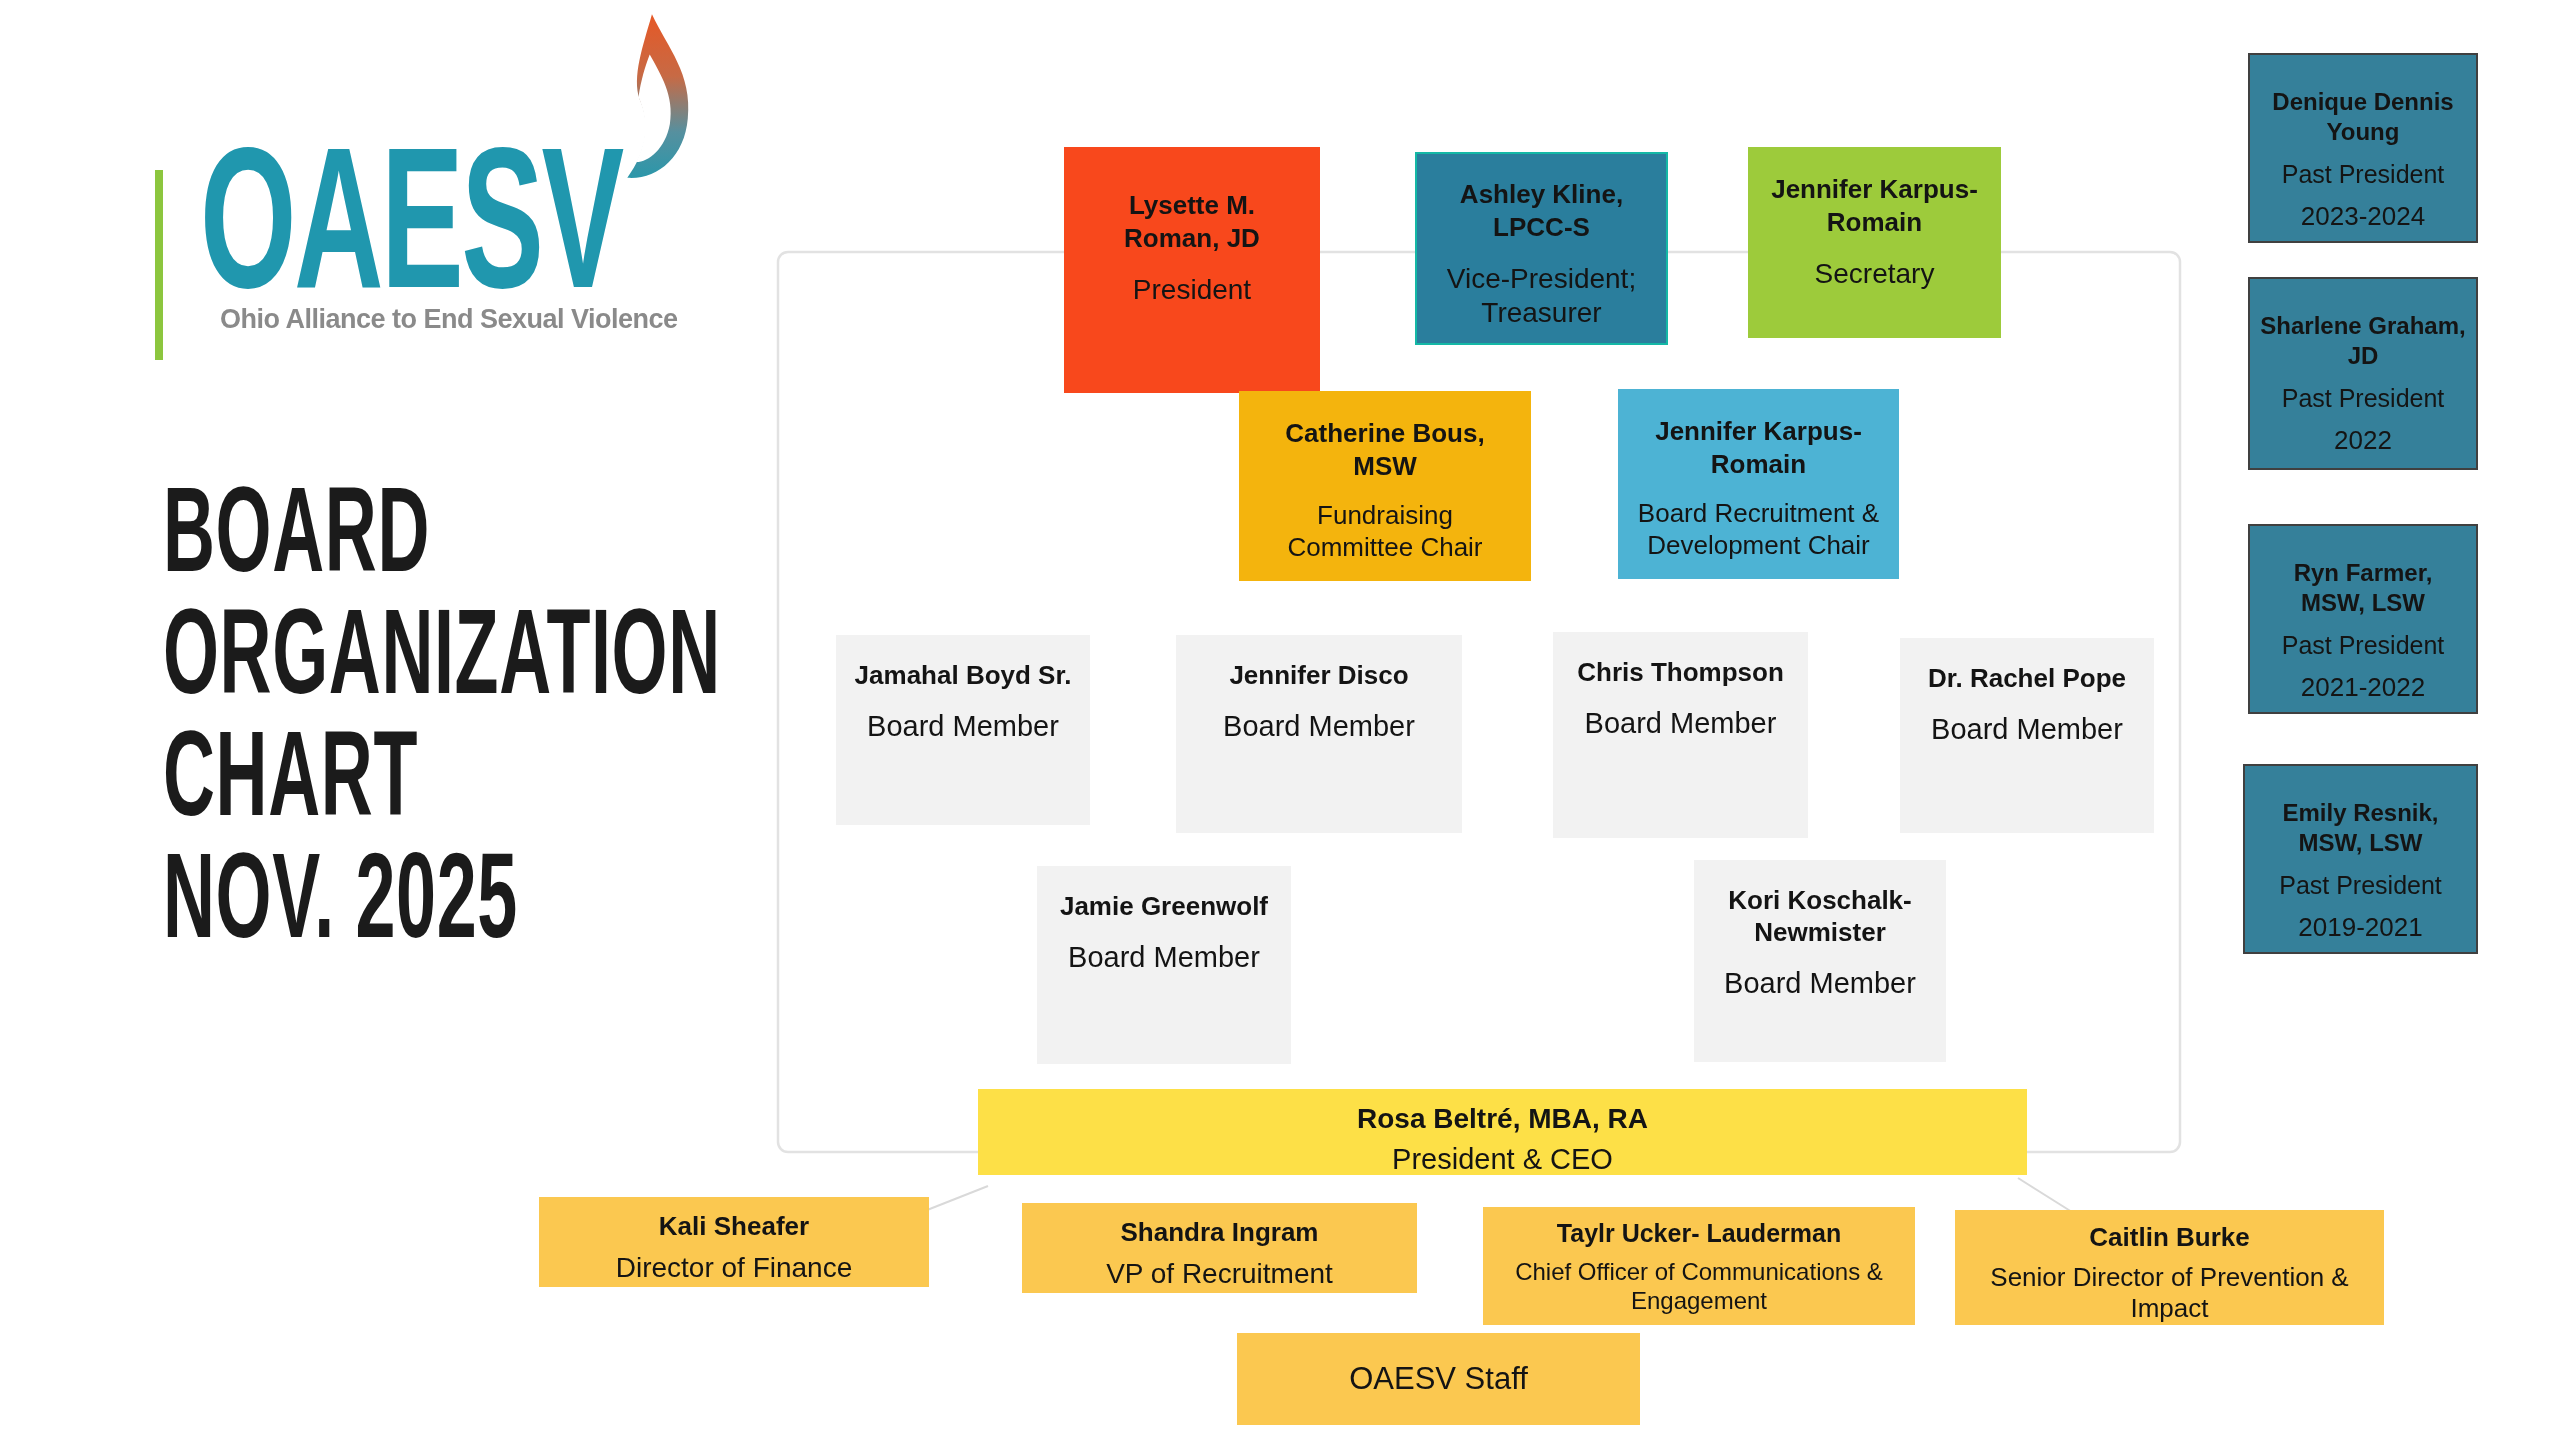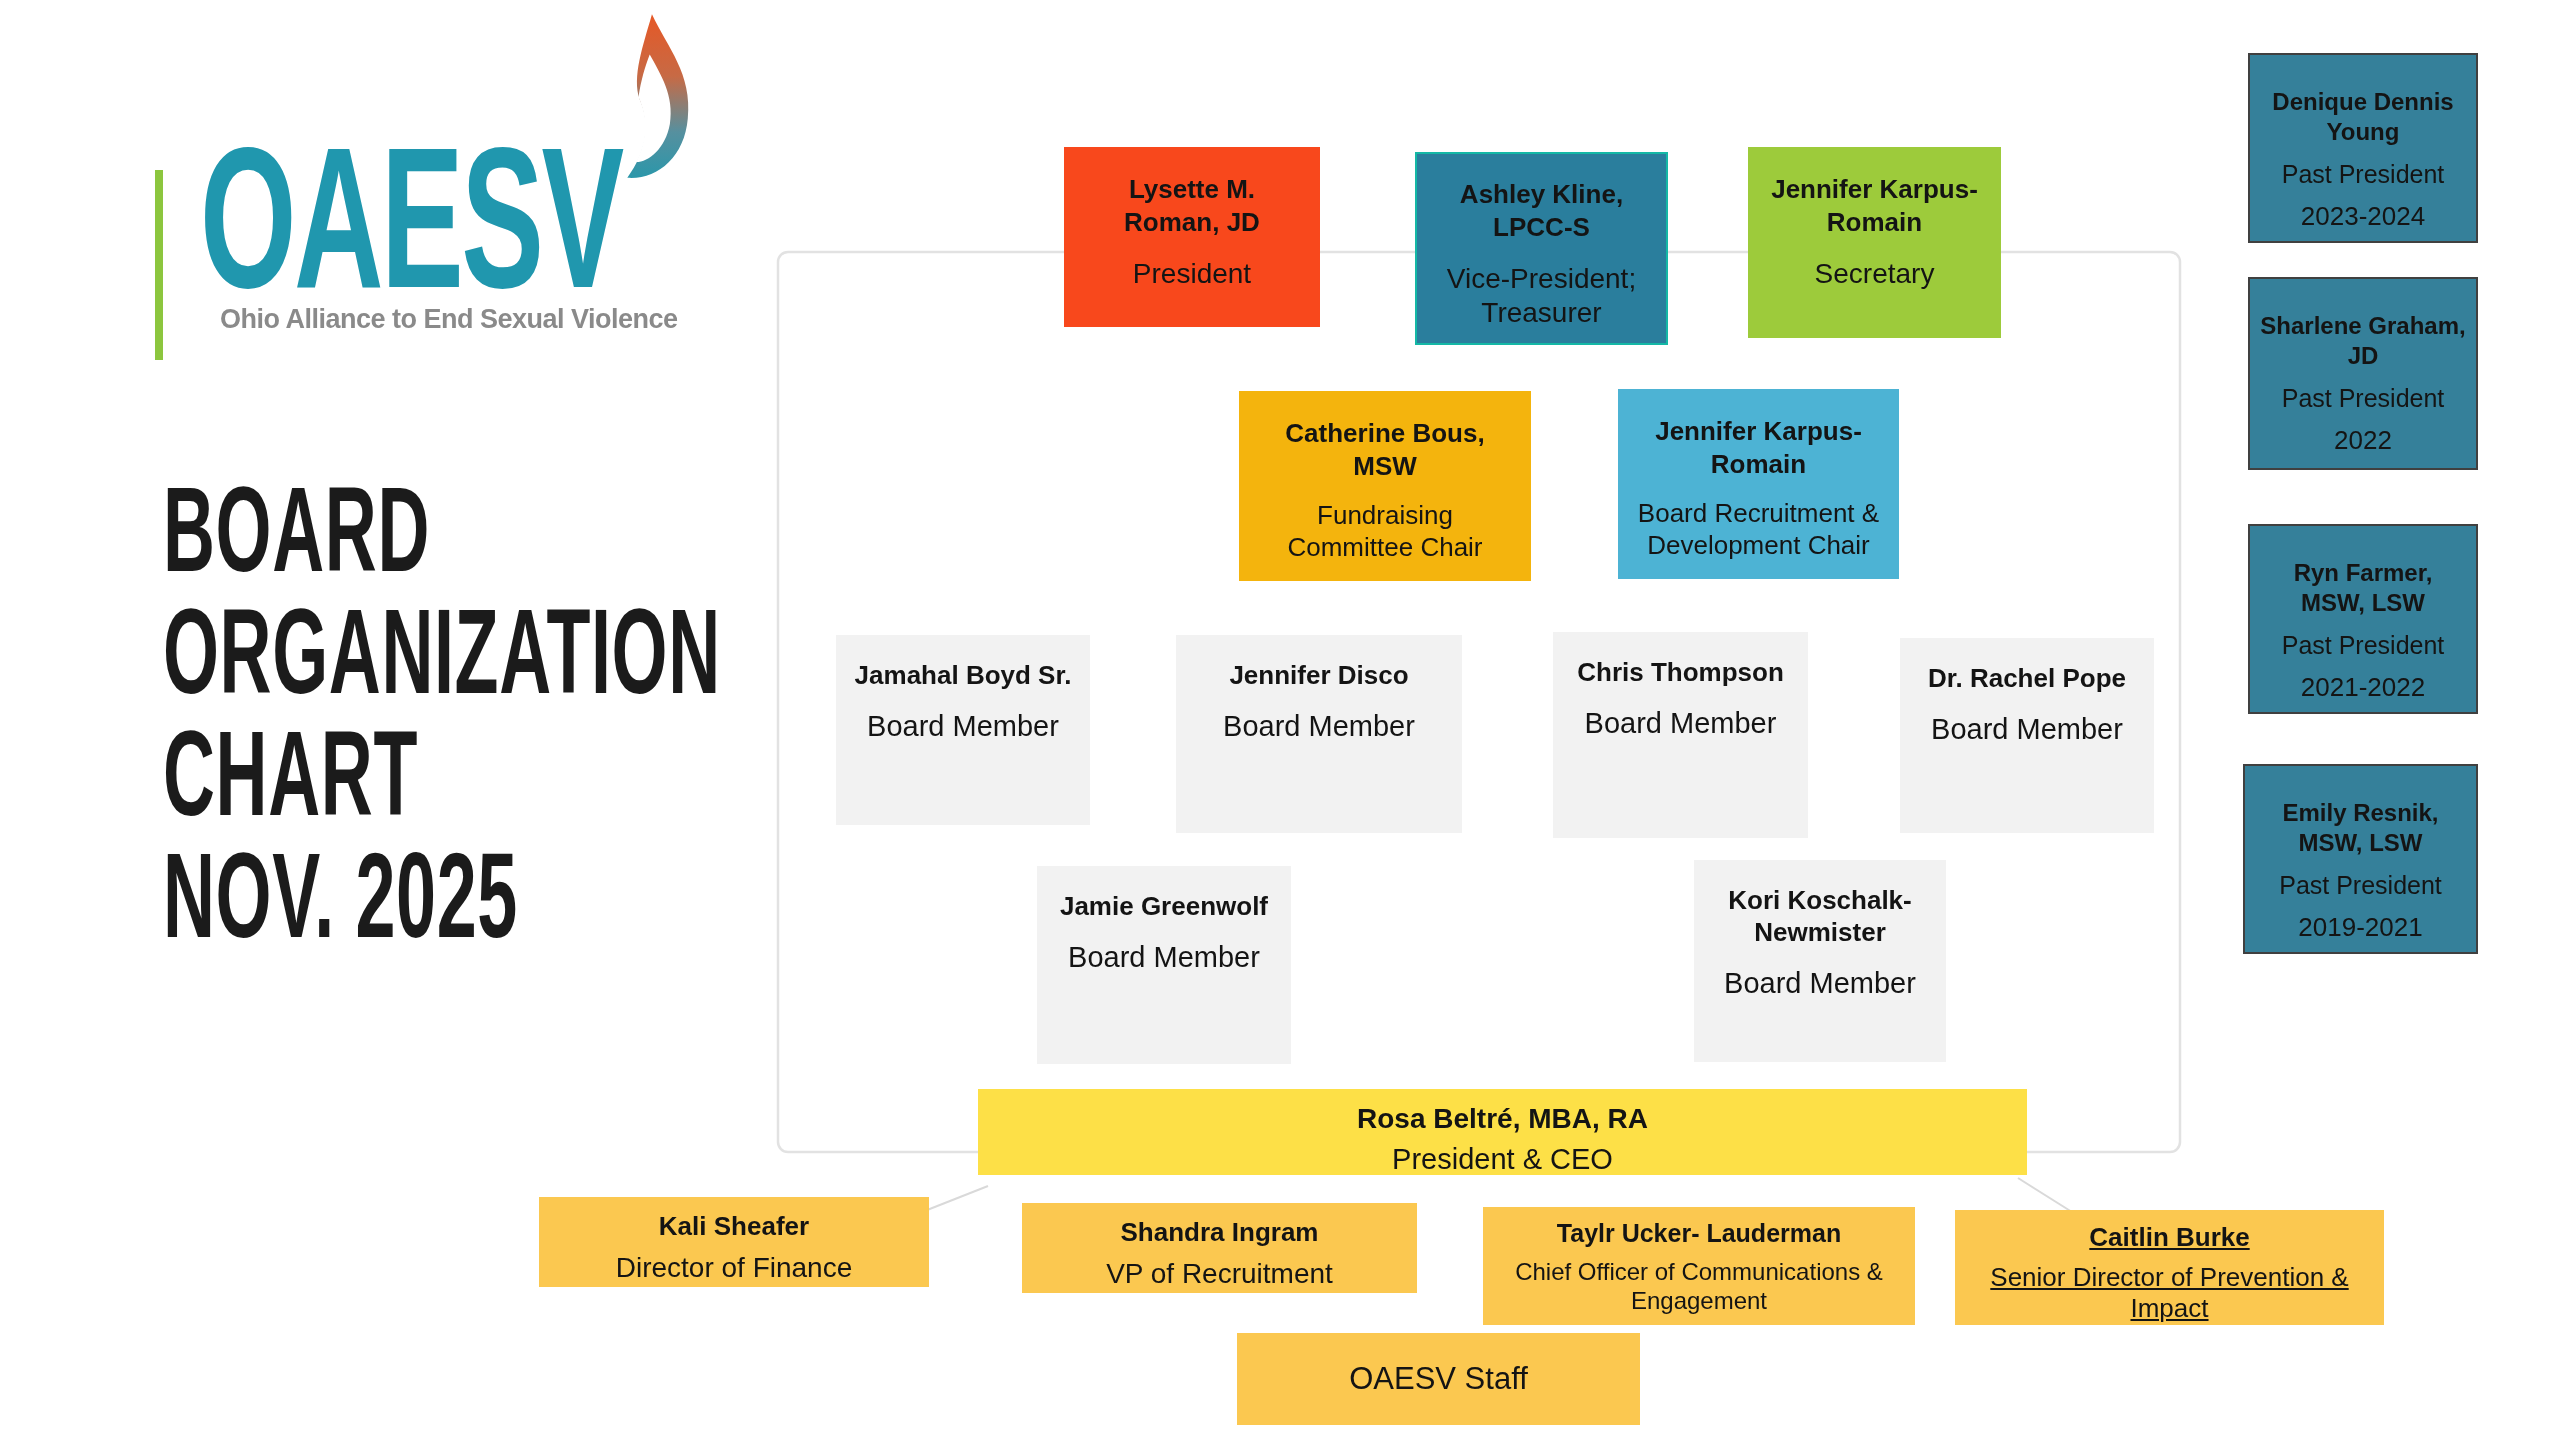--- a/index.html
+++ b/index.html
@@ -20,21 +20,21 @@
   .title .tline{display:block;font-size:120px;line-height:122px;transform:scaleX(0.60);
                 transform-origin:left top;white-space:nowrap;letter-spacing:1px;}
 
   
   .bx{position:absolute;z-index:2;display:flex;flex-direction:column;align-items:center;
       text-align:center;box-sizing:border-box;}
   .bx .nm{font-weight:bold;}
   .bx .rl{font-weight:normal;}
 
   
-  .b-pres{left:1064px;top:147px;width:256px;height:180px;background:#F8481C;padding:26px 16px 0;}
+  .b-pres{left:1064px;top:147px;width:256px;height:246px;background:#F8481C;padding:42px 16px 0;}
   .b-vp  {left:1415px;top:152px;width:253px;height:193px;background:#2A7E9D;border:2px solid #14b8a6;padding:24px 16px 0;}
   .b-sec {left:1748px;top:147px;width:253px;height:191px;background:#9DCB3B;padding:26px 14px 0;}
   .b-pres .nm,.b-vp .nm,.b-sec .nm{font-size:26px;line-height:33px;}
   .b-pres .rl,.b-vp .rl,.b-sec .rl{font-size:28px;line-height:34px;margin-top:18px;}
 
   
   .b-fund{left:1239px;top:391px;width:292px;height:190px;background:#F4B40D;padding:26px 14px 0;}
   .b-recr{left:1618px;top:389px;width:281px;height:190px;background:#4DB3D4;padding:26px 12px 0;}
   .b-fund .nm,.b-recr .nm{font-size:26px;line-height:33px;}
   .b-fund .rl,.b-recr .rl{font-size:26px;line-height:32px;margin-top:16px;}
@@ -53,21 +53,21 @@
   
   .b-ceo{left:978px;top:1089px;width:1049px;height:86px;background:#fde047;padding:13px 20px 0;justify-content:flex-start;}
   .b-ceo .nm{font-size:28px;line-height:34px;}
   .b-ceo .rl{font-size:29px;line-height:34px;margin-top:6px;}
 
   
   .yellow{background:#FBC850;}
   .b-s1{left:539px; top:1197px;width:390px;height:90px;padding:13px 12px 0;}
   .b-s2{left:1022px;top:1203px;width:395px;height:90px;padding:13px 12px 0;}
   .b-s3{left:1483px;top:1207px;width:432px;height:118px;padding:11px 12px 0;}
-  .b-s4{left:1955px;top:1210px;width:429px;height:115px;padding:12px 12px 0;text-decoration:underline;}
+  .b-s4{left:1955px;top:1210px;width:429px;height:115px;padding:12px 12px 0;}
   .b-s1 .nm,.b-s2 .nm{font-size:26px;line-height:32px;}
   .b-s1 .rl,.b-s2 .rl{font-size:28px;line-height:32px;margin-top:10px;}
   .b-s3 .nm{font-size:25px;line-height:30px;}
   .b-s3 .rl{font-size:24px;line-height:29px;margin-top:9px;}
   .b-s4 .nm{font-size:26px;line-height:31px;}
   .b-s4 .rl{font-size:26px;line-height:31px;margin-top:9px;}
   .b-staff{left:1237px;top:1333px;width:403px;height:92px;justify-content:center;padding:0 10px;}
   .b-staff .lbl{font-size:31px;font-weight:normal;}
 
   

